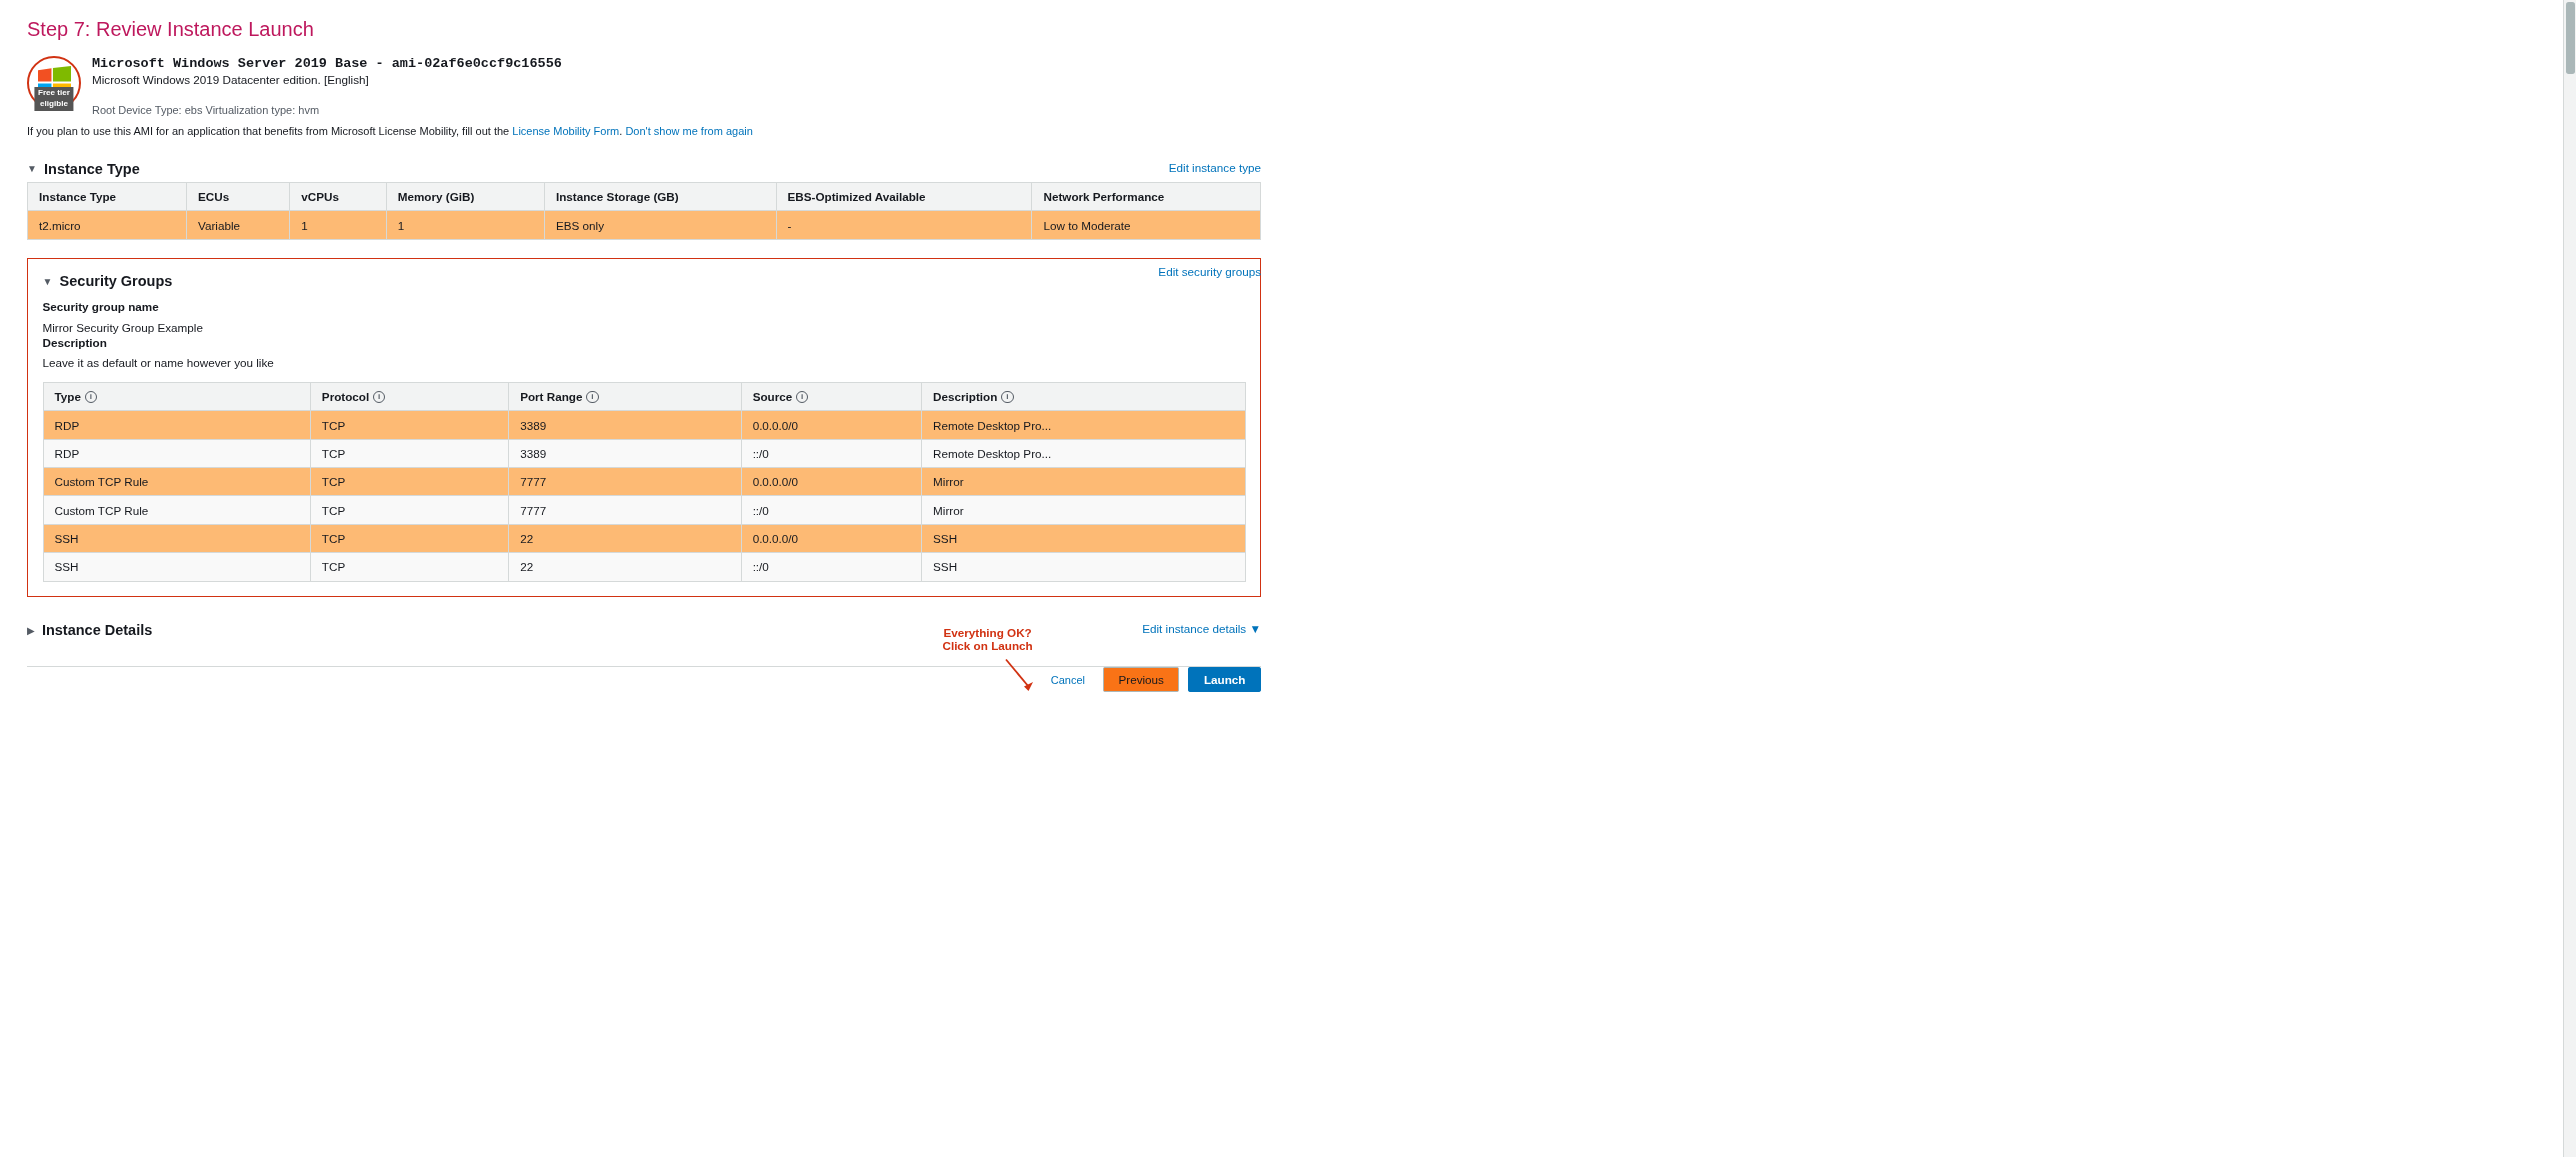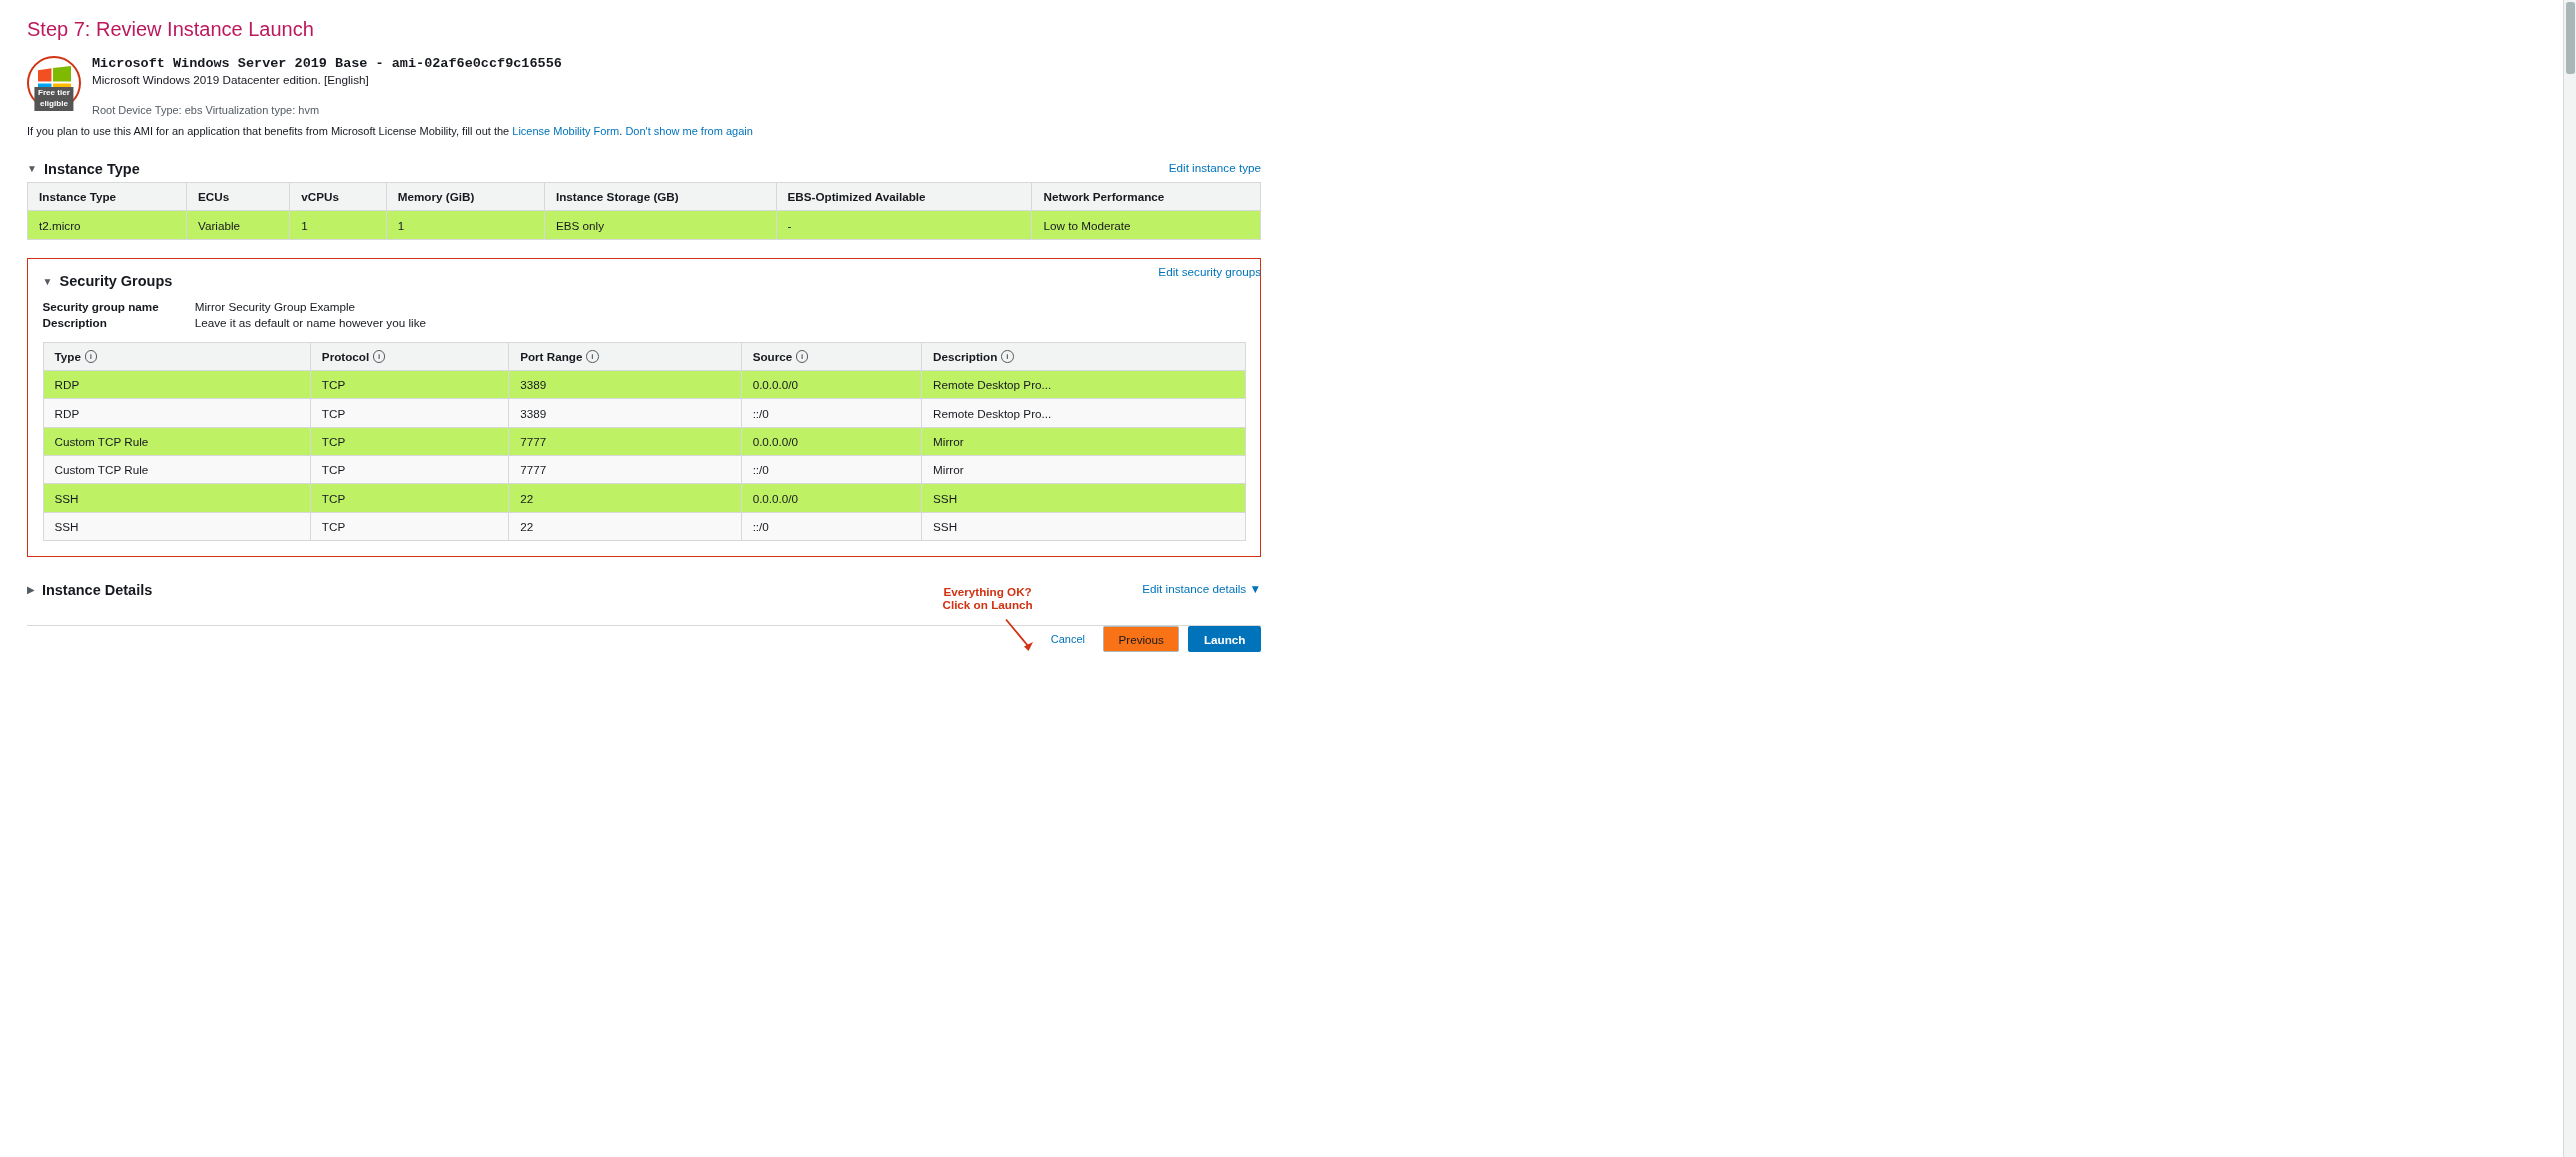--- a/index.html
+++ b/index.html
@@ -125,21 +125,21 @@
       background: #f2f3f3;
     }
     thead th {
       text-align: left;
       padding: 7.2px 11px;
       font-weight: 700;
       color: #16191f;
       border: 0.9px solid #d5d9d9;
     }
     tbody tr {
-      background: #bef264;
+      background: #fdba74;
     }
     tbody tr:nth-child(even) {
       background: #f9f9f9;
     }
     tbody td {
       padding: 7.2px 11px;
       border: 0.9px solid #d5d9d9;
       color: #16191f;
     }
 
@@ -152,20 +152,21 @@
     .security-section .section-header {
       padding: 0 0 11px 0;
     }
     .sg-meta {
       margin-bottom: 12.6px;
     }
     .sg-meta-row {
       display: flex;
       gap: 7.2px;
       margin-bottom: 2.7px;
+      flex-direction: column;
     }
     .sg-meta-label {
       font-weight: 700;
       min-width: 145px;
     }
     .sg-meta-value {
       color: #16191f;
     }
 
     

